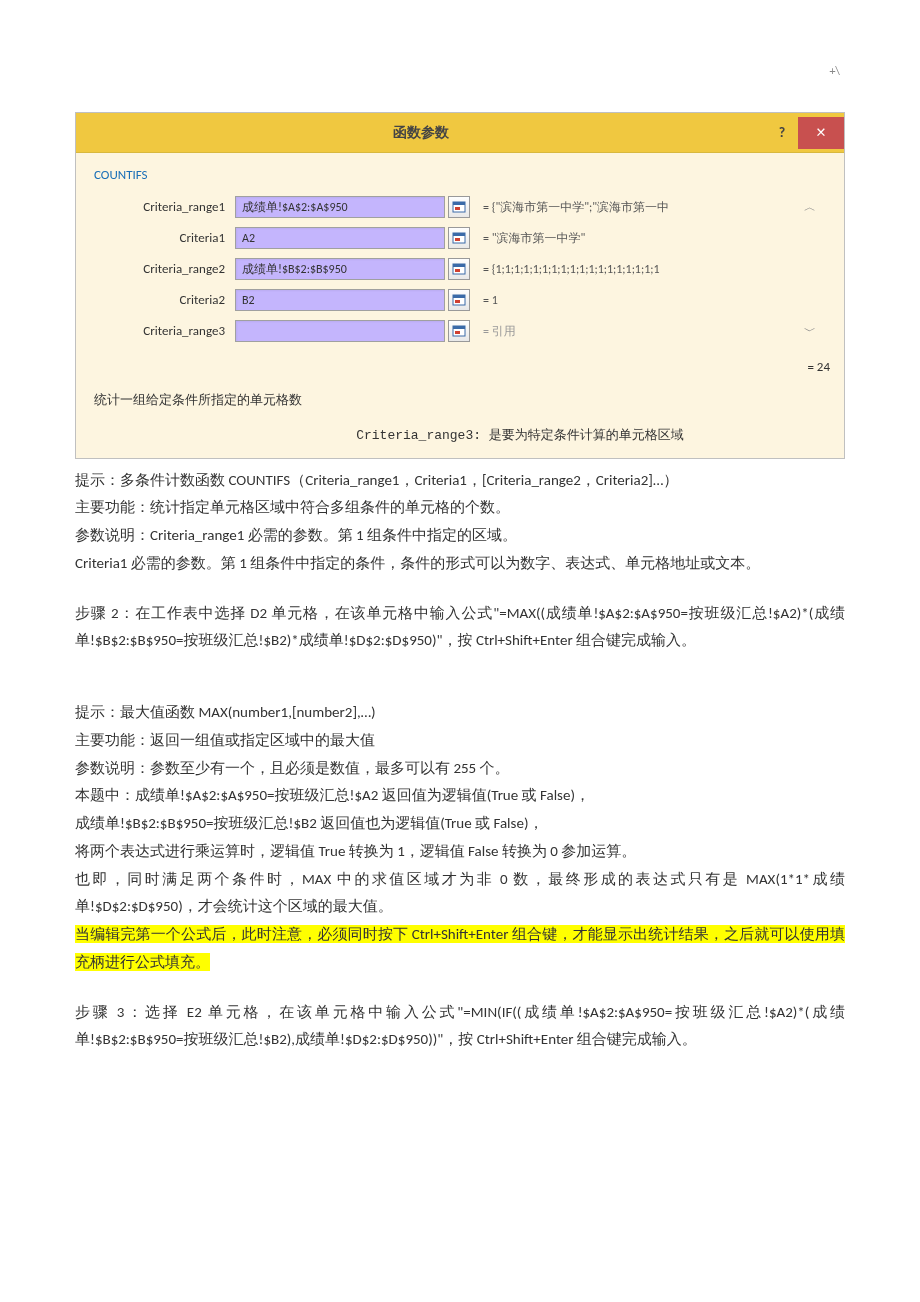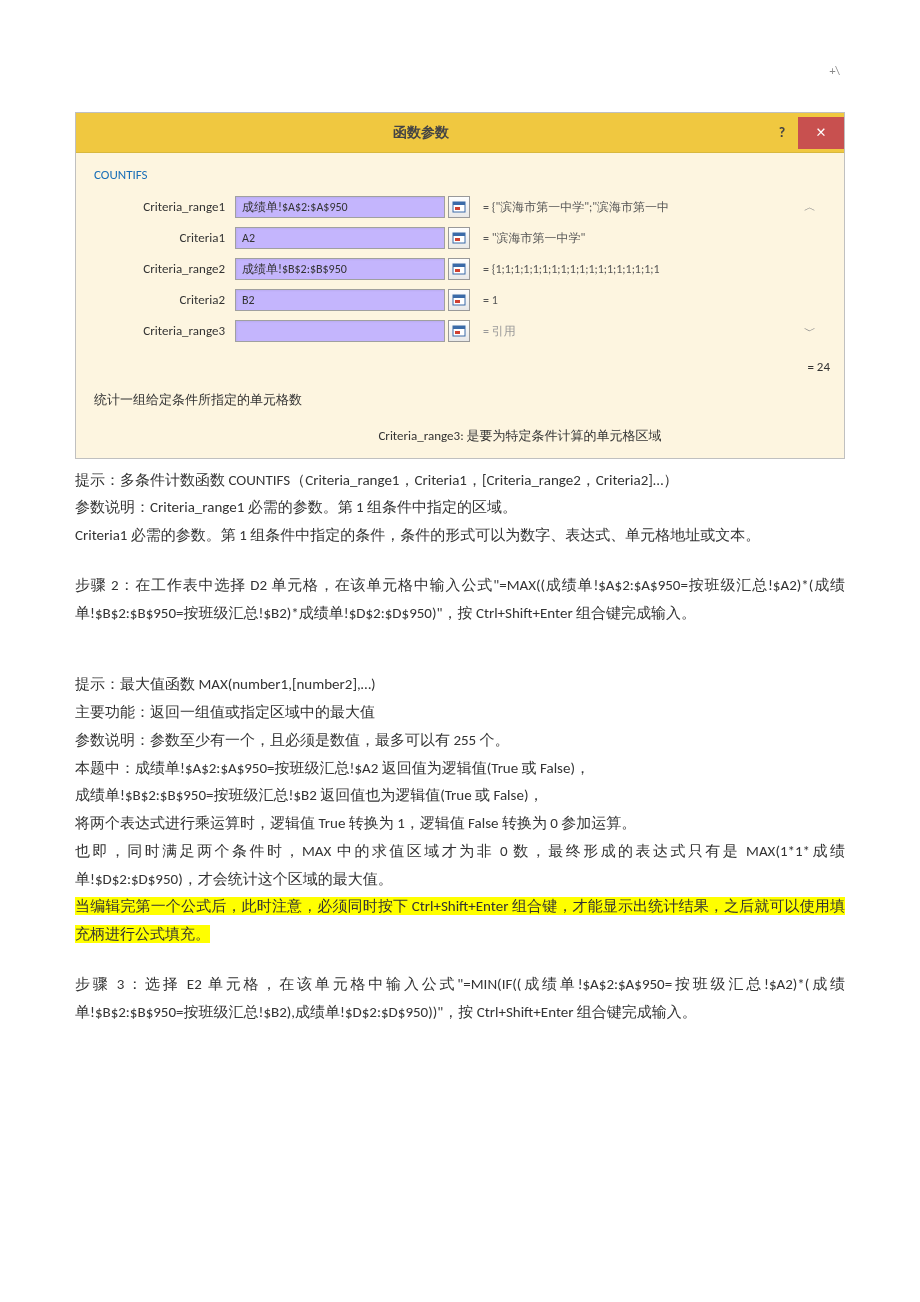--- a/index.html
+++ b/index.html
@@ -126,20 +126,21 @@
     color: #333;
   }
   .desc-1 {
     padding: 4px 0 2px 4px;
     font-size: 13px;
   }
   .desc-2 {
     text-align: center;
     padding: 10px 0 2px 120px;
     font-size: 13px;
+    font-family: Liberation Mono, monospace;
   }
   
   .doc p { margin: 0; }
   .doc .para { margin-bottom: 0; }
   .doc .gap { height: 22px; }
   .hl {
     background: #ffff00;
   }
   .just { text-align: justify; }
 </style>
@@ -221,20 +222,21 @@
     </div>
 
     <div class="result-line">= 24</div>
     <div class="desc-1">统计一组给定条件所指定的单元格数</div>
     <div class="desc-2">Criteria_range3:  是要为特定条件计算的单元格区域</div>
   </div>
 </div>
 
 <div class="doc">
   <p class="para just">提示：多条件计数函数 COUNTIFS（Criteria_range1，Criteria1，[Criteria_range2，Criteria2]…）</p>
+  <p class="para">主要功能：统计指定单元格区域中符合多组条件的单元格的个数。</p>
   <p class="para">参数说明：Criteria_range1 必需的参数。第 1 组条件中指定的区域。</p>
   <p class="para just">Criteria1 必需的参数。第 1 组条件中指定的条件，条件的形式可以为数字、表达式、单元格地址或文本。</p>
   <div class="gap"></div>
   <p class="para just">步骤 2：在工作表中选择 D2 单元格，在该单元格中输入公式"=MAX((成绩单!$A$2:$A$950=按班级汇总!$A2)*(成绩单!$B$2:$B$950=按班级汇总!$B2)*成绩单!$D$2:$D$950)"，按 Ctrl+Shift+Enter 组合键完成输入。</p>
   <div class="gap"></div>
   <div class="gap"></div>
   <p class="para">提示：最大值函数 MAX(number1,[number2],…)</p>
   <p class="para">主要功能：返回一组值或指定区域中的最大值</p>
   <p class="para">参数说明：参数至少有一个，且必须是数值，最多可以有 255 个。</p>
   <p class="para">本题中：成绩单!$A$2:$A$950=按班级汇总!$A2 返回值为逻辑值(True 或 False)，</p>

